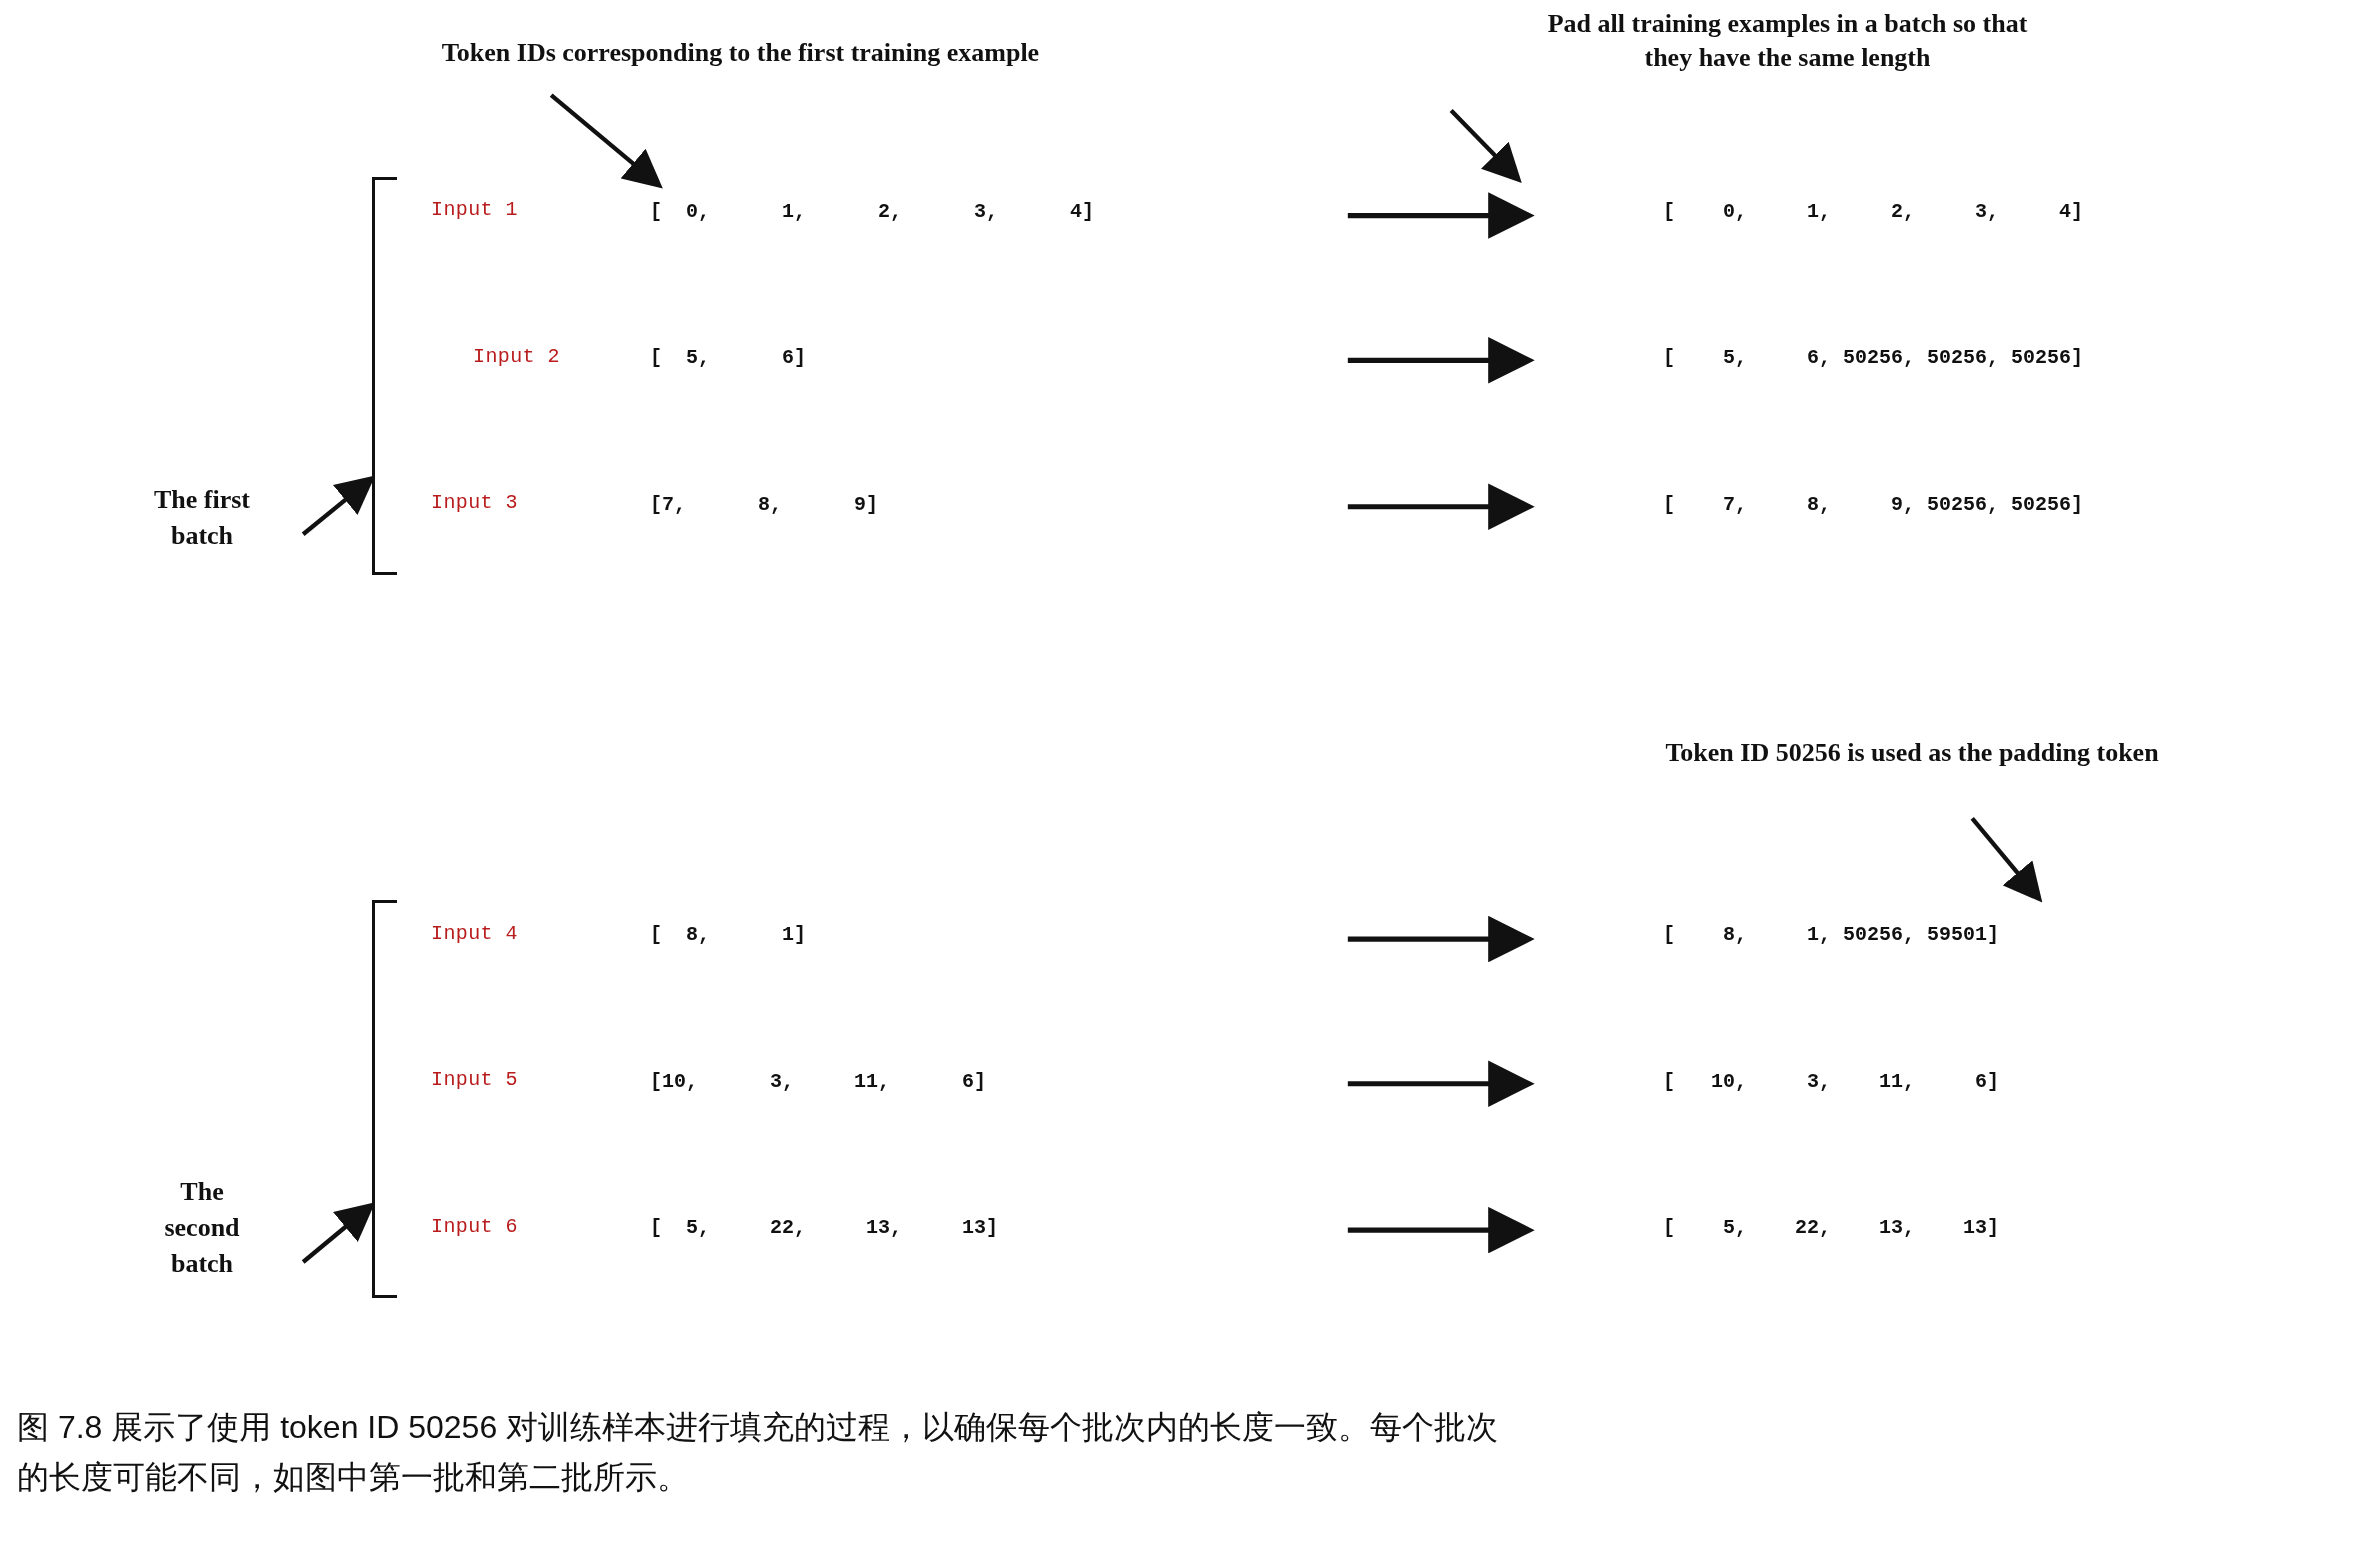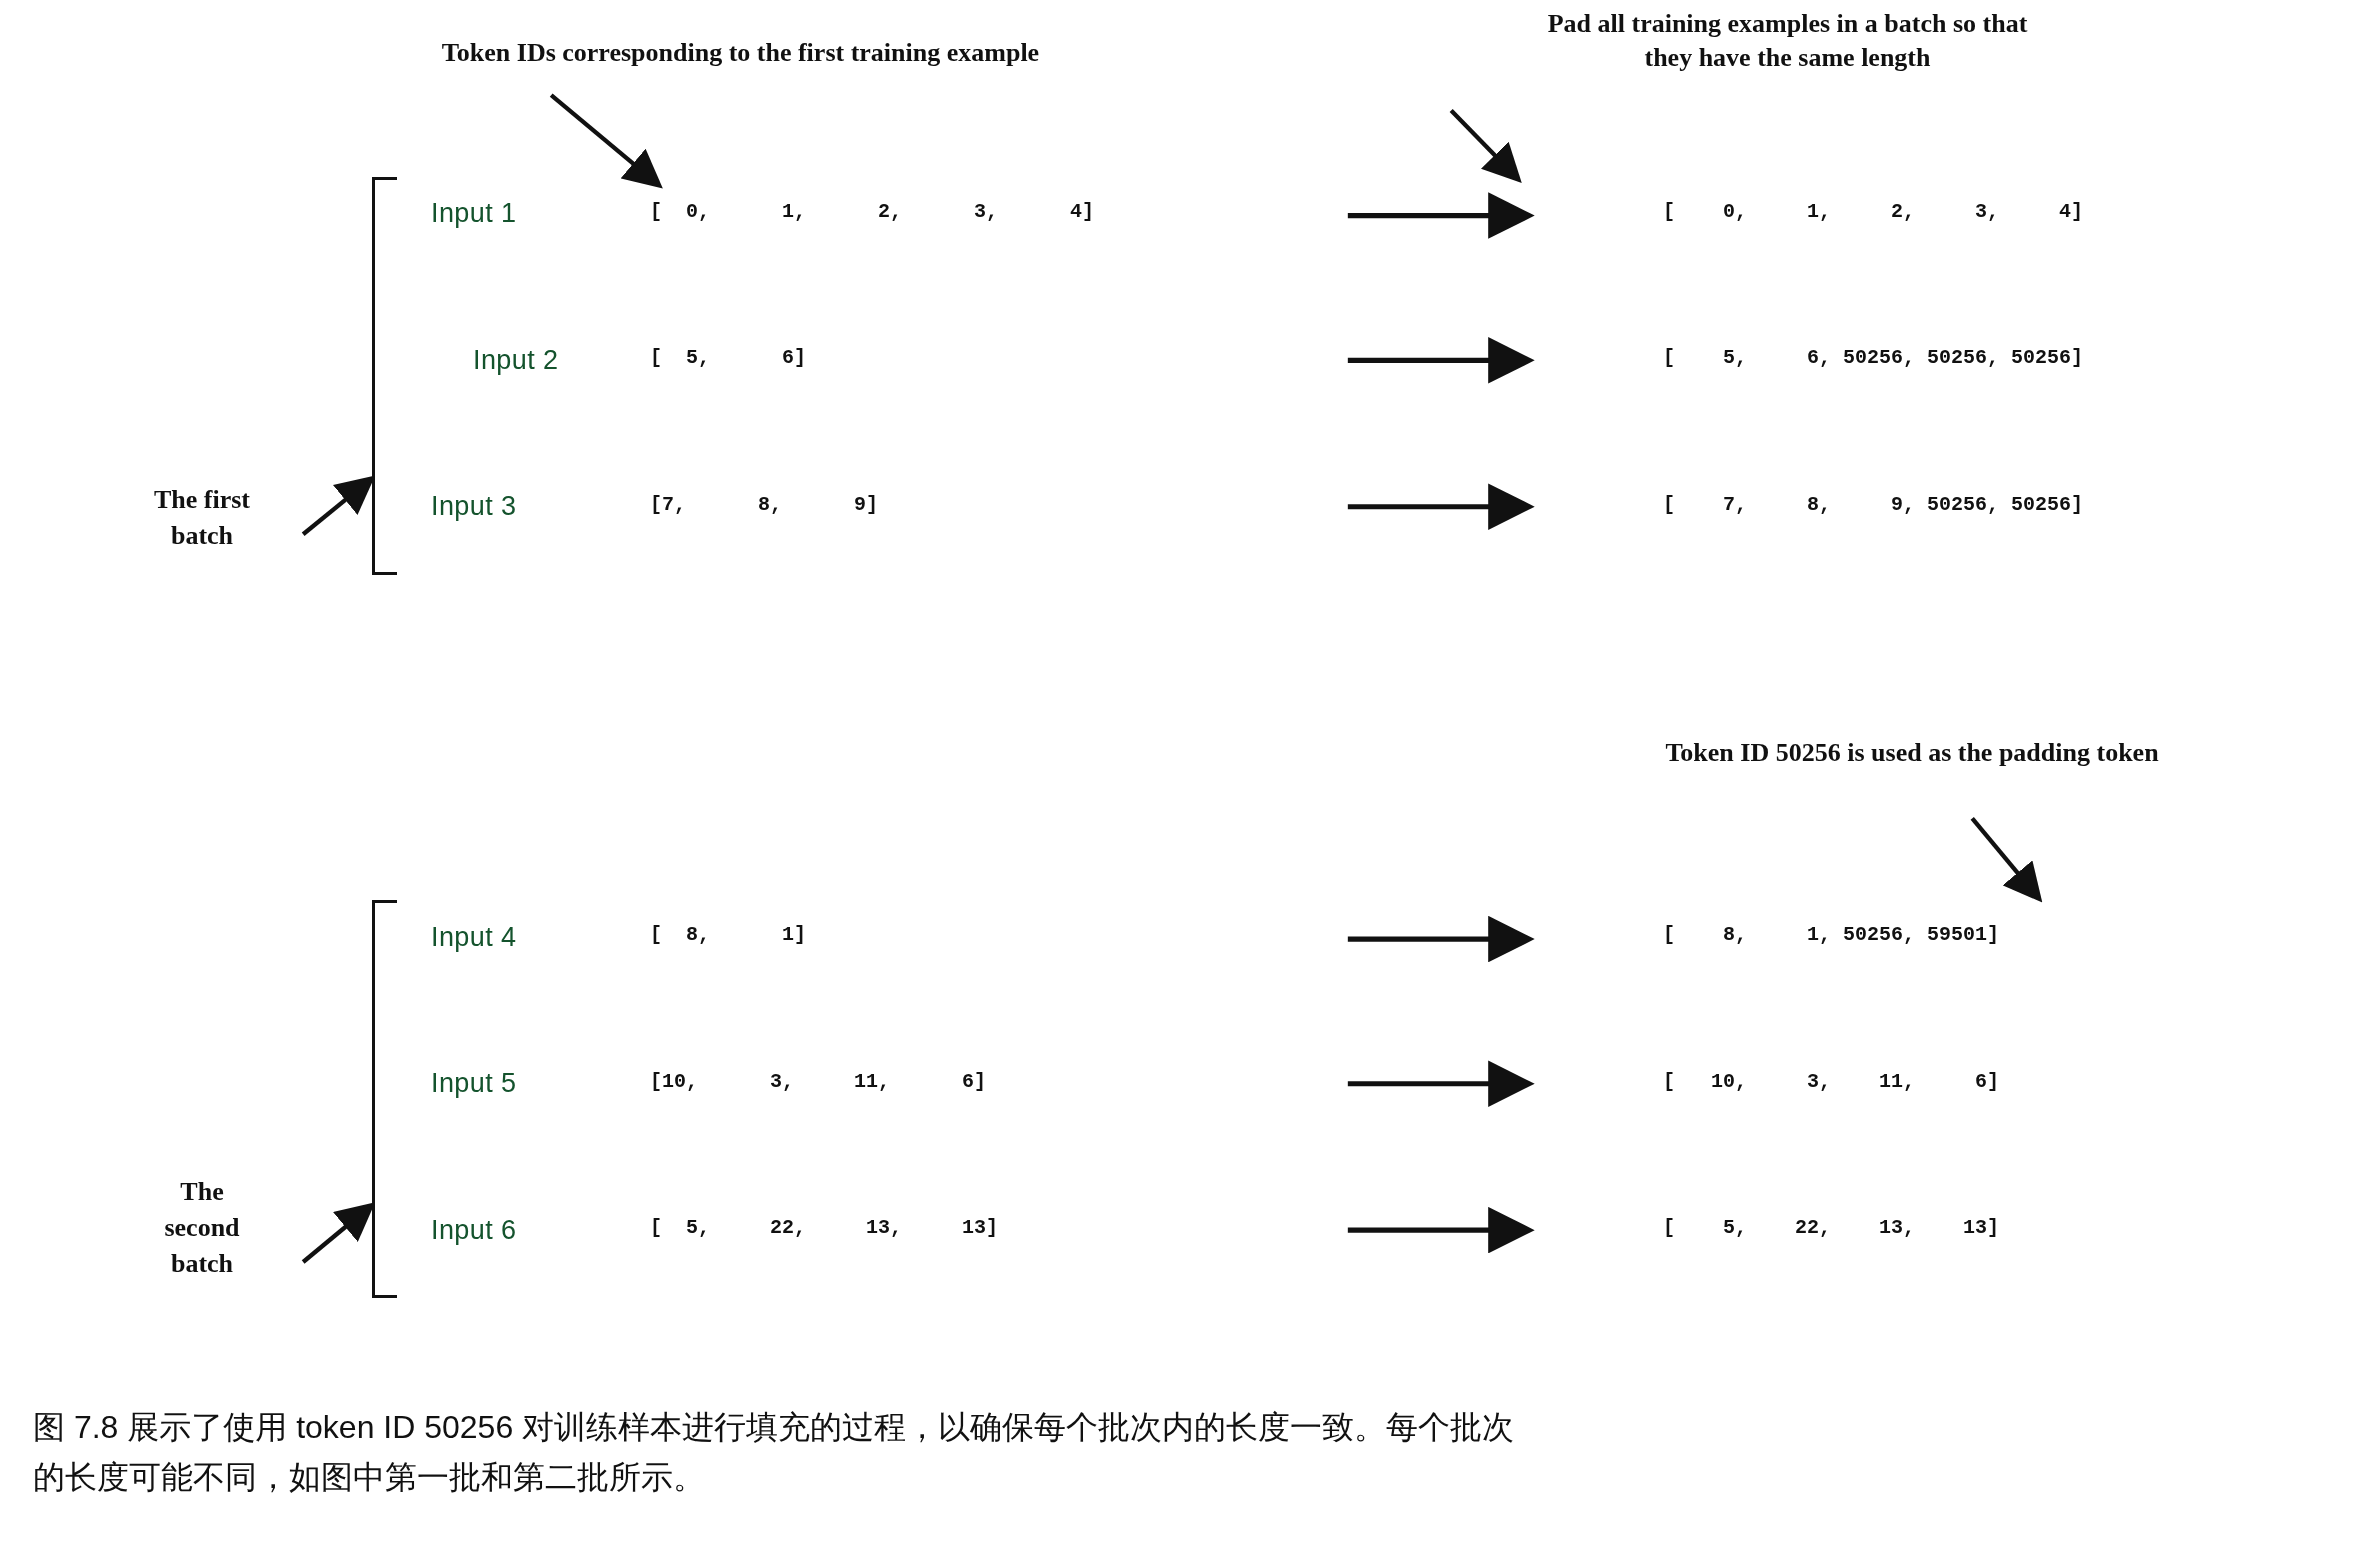--- a/index.html
+++ b/index.html
@@ -34,39 +34,38 @@
   .side-label {
     font-family: "Liberation Serif", serif;
     font-weight: bold;
     font-size: 26px;
     line-height: 36px;
     text-align: center;
     color: #111111;
     white-space: pre-line;
   }
   .row-label {
-    font-family: Liberation Sans, sans-serif;
-    font-size: 27px;
-    color: #14532d;
+    font-family: Liberation Mono, monospace;
+    font-size: 20px;
+    color: #b91c1c;
     letter-spacing: 0.4px;
   }
   .mono {
     font-family: "Liberation Mono", monospace;
     font-size: 20px;
     font-weight: bold;
     color: #111111;
     white-space: pre;
     letter-spacing: 0px;
   }
   .caption {
     font-family: "Liberation Sans", sans-serif;
     font-size: 32px;
     line-height: 50px;
     color: #111111;
-    margin-left: 16px;
   }
   svg.overlay {
     position: absolute;
     left: 0;
     top: 0;
     width: 2377px;
     height: 1556px;
     pointer-events: none;
   }
   .bracket {

